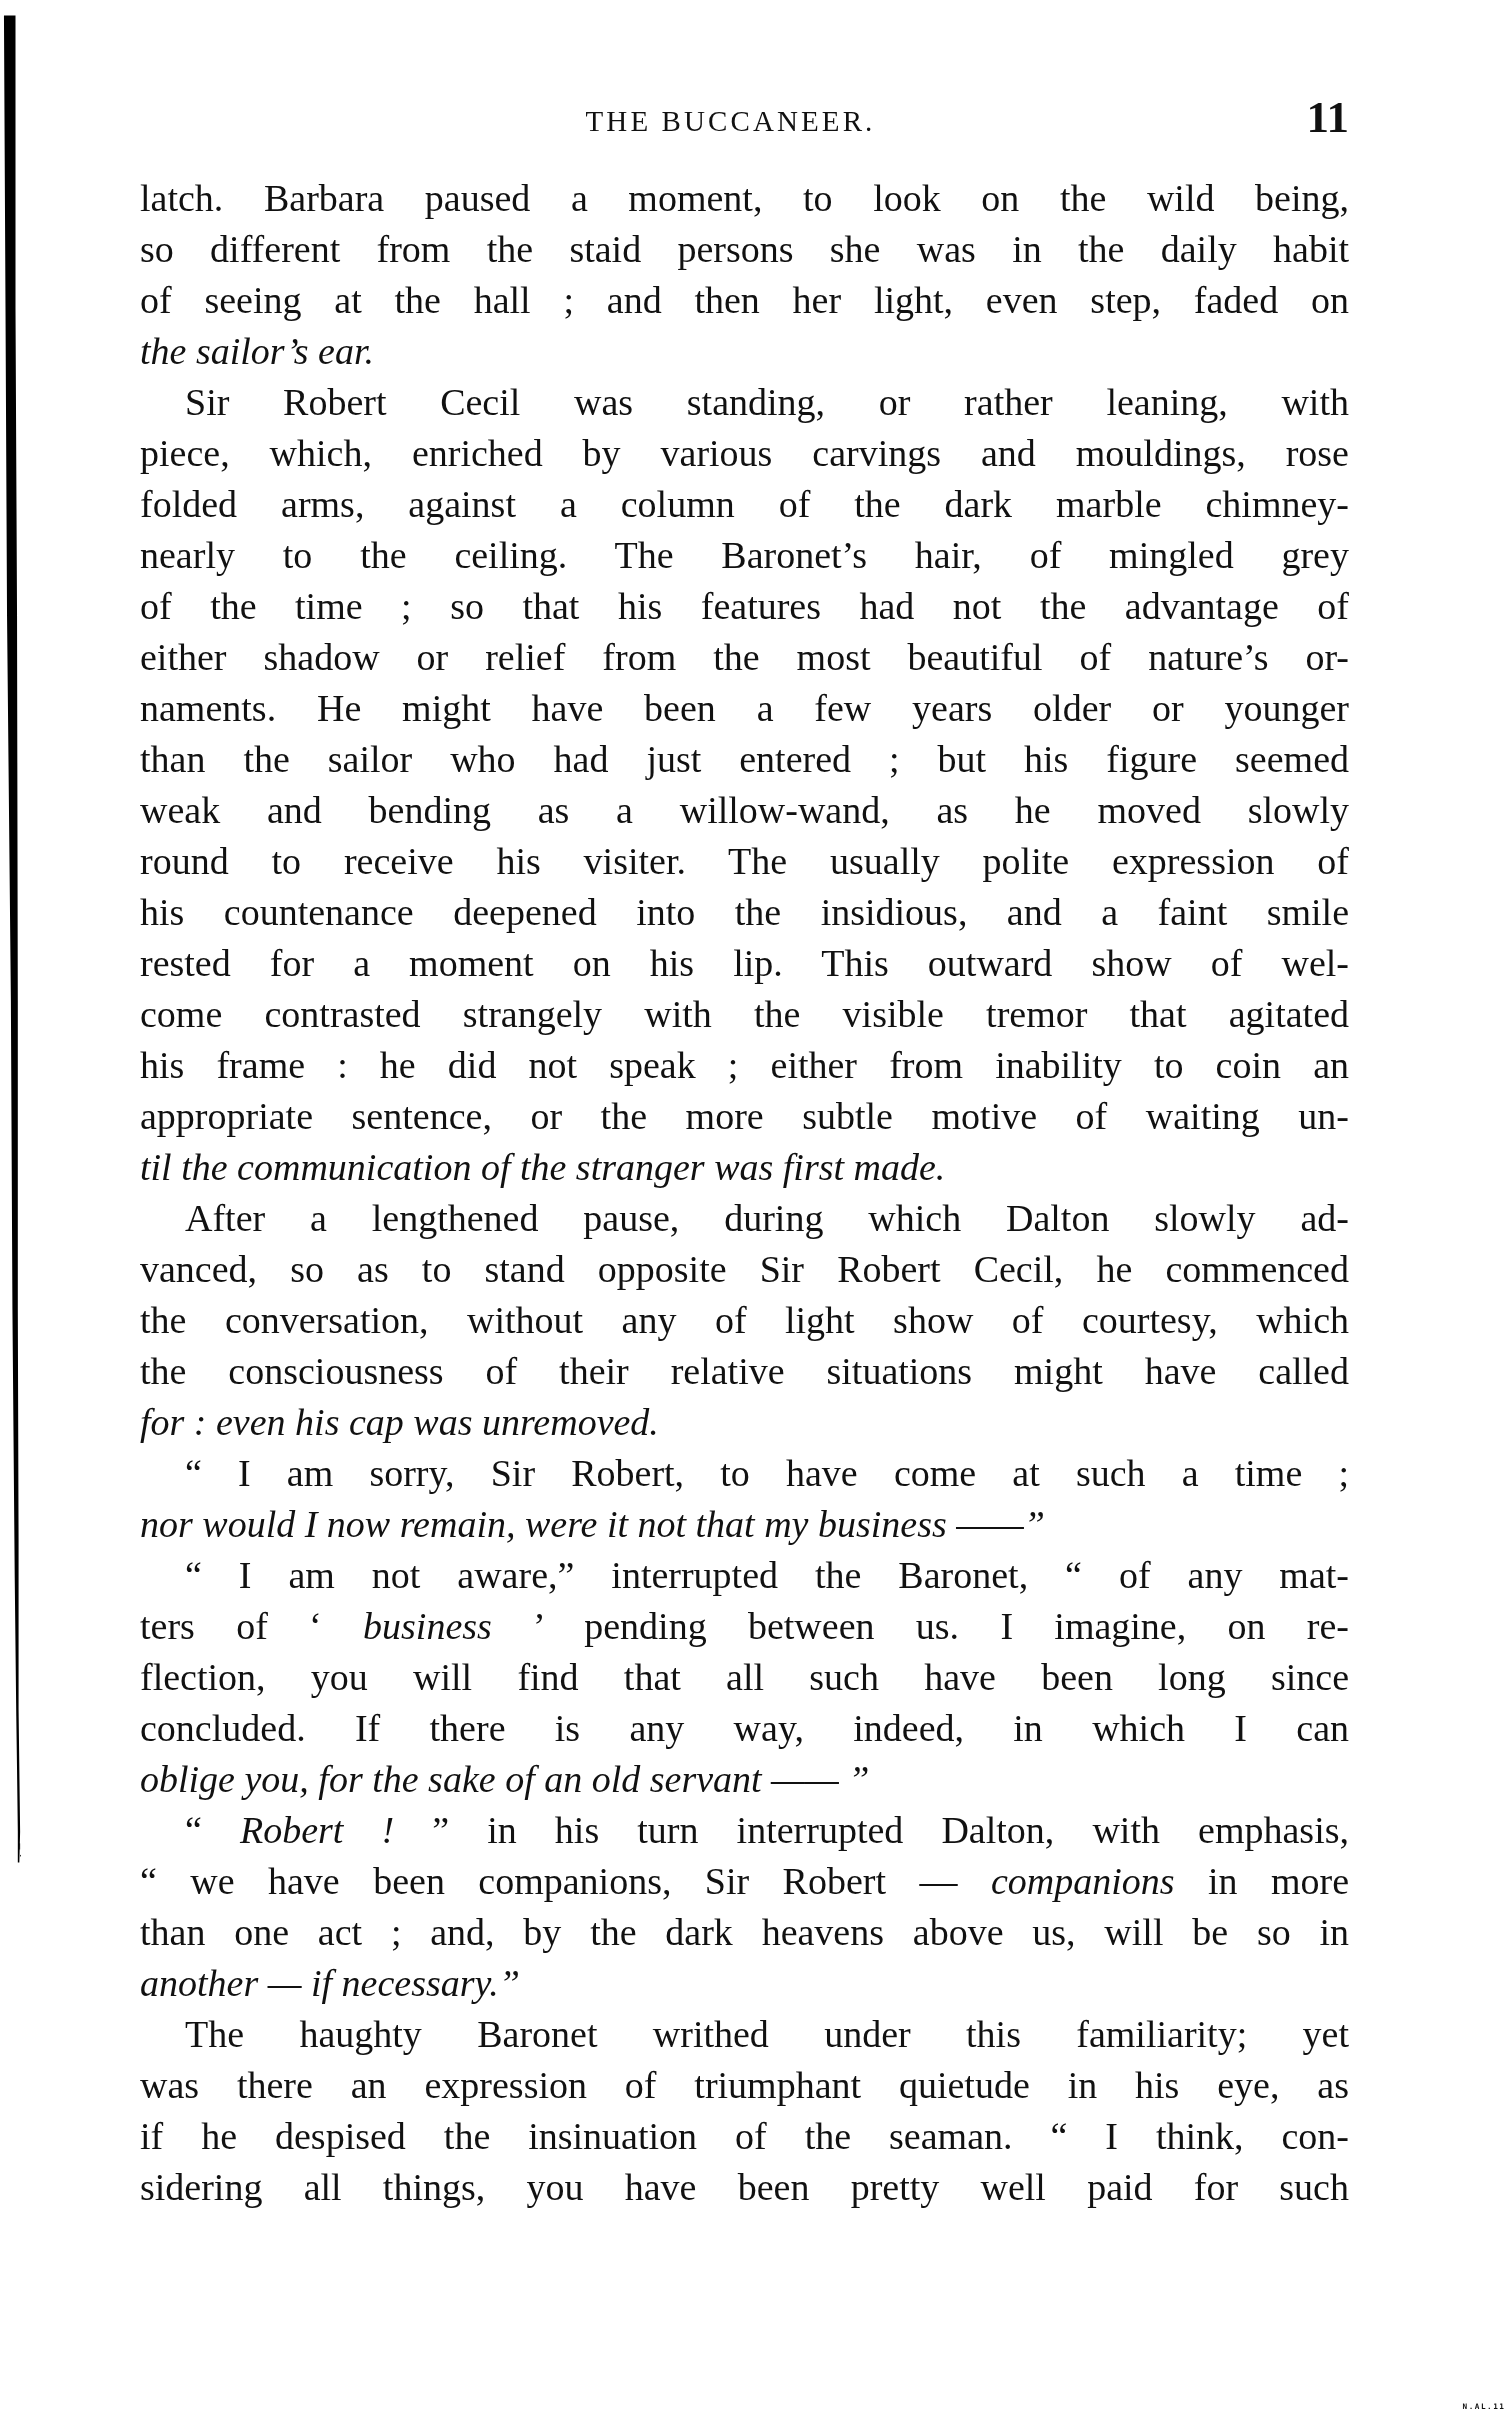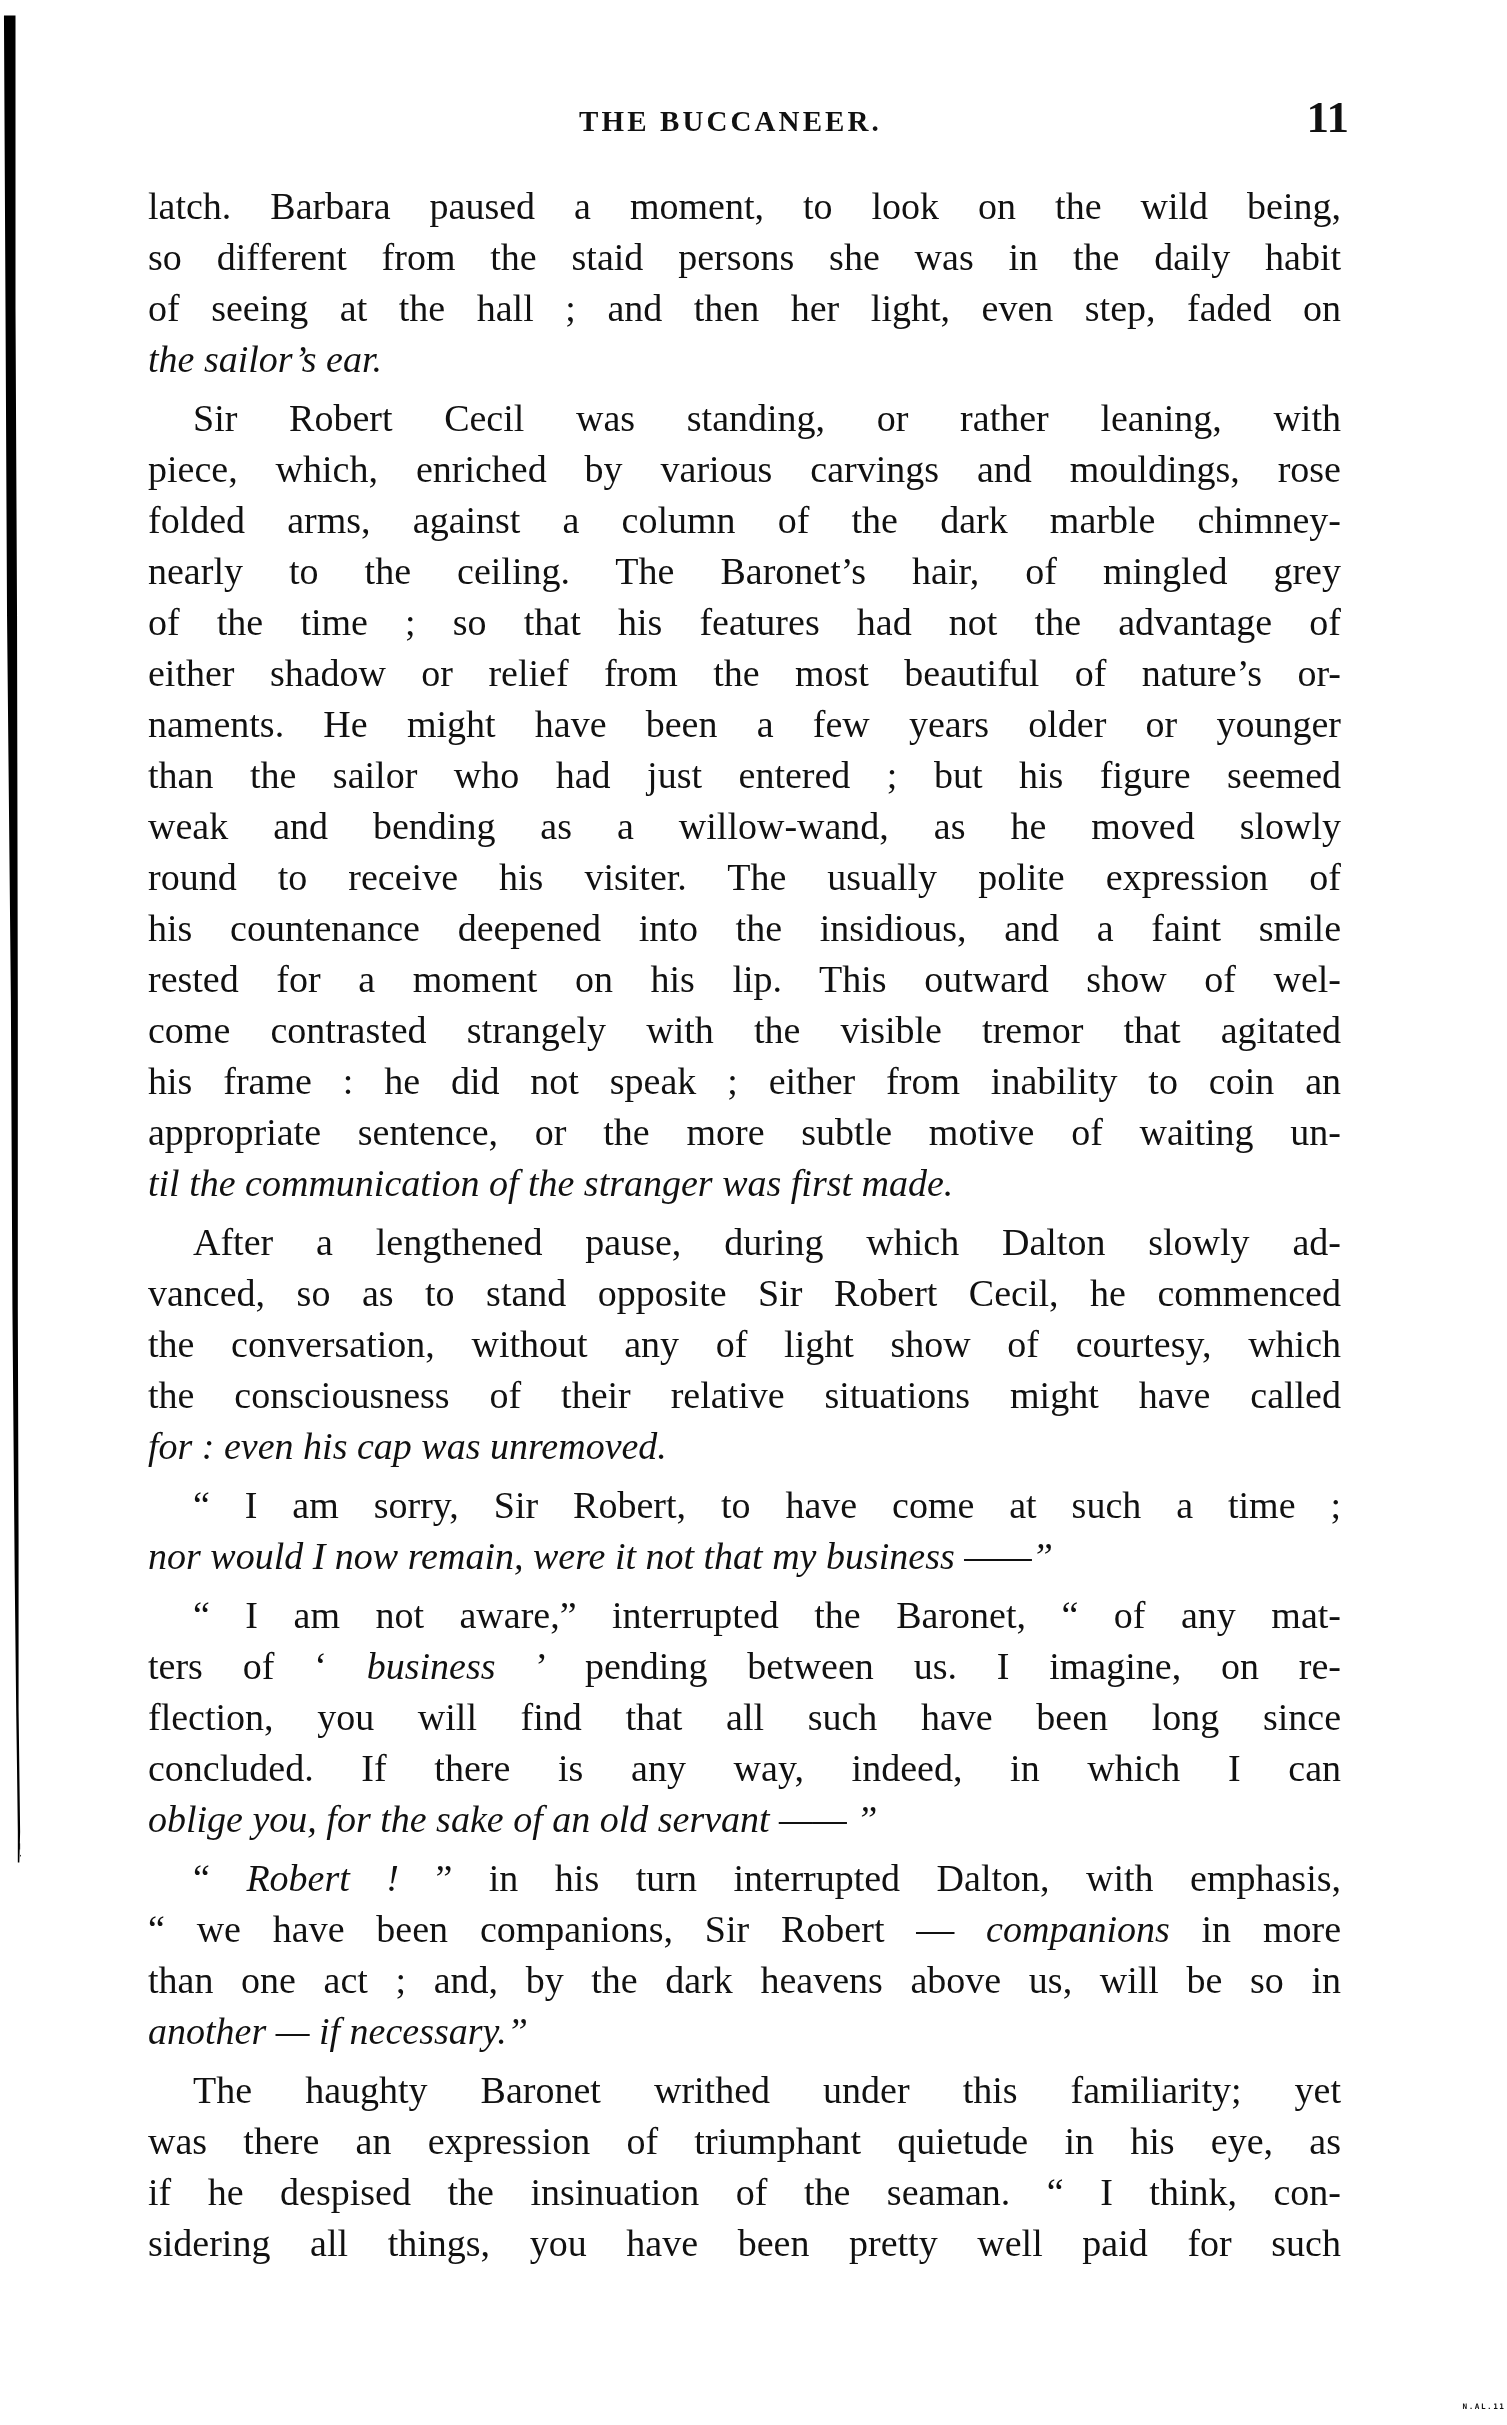--- a/index.html
+++ b/index.html
@@ -30,21 +30,21 @@
     width: 1209px;
     height: 54px;
   }
   .running-title {
     position: absolute;
     left: 0;
     width: 1209px;
     top: 15.4px;
     text-align: center;
     font-family: "Liberation Serif", "DejaVu Serif", serif;
-    font-weight: bold;
+    font-weight: normal;
     font-size: 29px;
     letter-spacing: 3.1px;
     line-height: 31px;
     padding-left: 0;
     box-sizing: border-box;
     transform: translateX(-14px);
   }
   .page-number {
     position: absolute;
     right: 0;
@@ -56,21 +56,21 @@
   }
   .text-body {
     position: absolute;
     top: 173px;
     left: 140px;
     width: 1209px;
     font-size: 38px;
     line-height: 51px;
   }
   .text-body p {
-    margin: 8px;
+    margin: 0;
     text-align: justify;
     text-align-last: auto;
     hyphens: none;
   }
   .line {
     display: block;
     height: 51px;
     white-space: nowrap;
     text-align: justify;
     text-align-last: justify;

